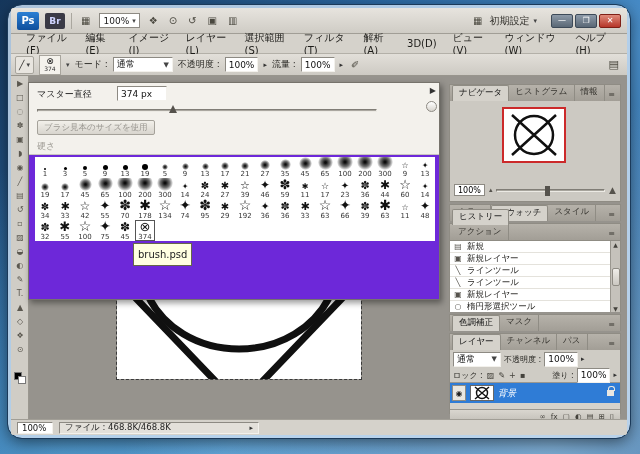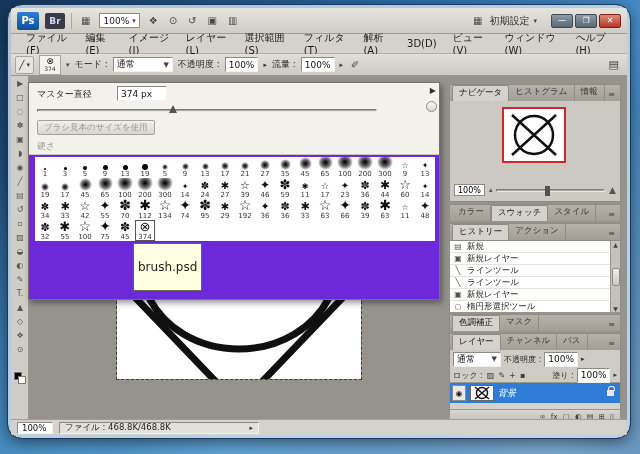--- a/index.html
+++ b/index.html
@@ -76,21 +76,21 @@
   .bp-hard { position:absolute; left:8px; top:57px; color:#a09d96; }
   .bgrid { position:absolute; left:6px; top:74px; width:400px; display:flex; flex-wrap:wrap; background:#fff; }
   .bcell { width:20px; height:21px; display:flex; flex-direction:column; align-items:center; justify-content:flex-end; overflow:hidden; }
   .bcell.selected { outline:1px solid #555; outline-offset:-1px; }
   .dot-h { background:#000; border-radius:50%; flex-shrink:0; }
   .dot-s { border-radius:50%; flex-shrink:0;
     background:radial-gradient(circle, rgba(0,0,0,.95) 8%, rgba(0,0,0,.55) 42%, rgba(0,0,0,0) 72%); }
   .gx { color:#111; line-height:1; }
   .bnum { font-size:7px; color:#333; line-height:1.2; }
   .tooltip { position:absolute; left:104px; top:160px; background:#ffffe1; border:1px solid #66664a;
-    font-size:12px; color:#222; padding:16px 4px; z-index:6; }
+    font-size:10px; color:#222; padding:5px 4px; z-index:6; }
   
   .dock { position:absolute; left:438px; top:8px; width:172px; height:330px; }
   .panel { position:absolute; left:0; right:0; background:#cfccc5; border:1px solid #8f8c84; }
   .tabbar { height:16px; background:linear-gradient(#b6b2aa,#a29e96); display:flex; align-items:flex-end; padding:1px 2px 0 2px; }
   .tab { font-size:8.5px; color:#36342f; padding:1px 6px 2px 6px; border-right:1px solid #8f8c84; white-space:nowrap; }
   .tab.active { background:#d5d2cb; border:1px solid #8f8c84; border-bottom:none; border-radius:2px 2px 0 0; color:#111; }
   .pmenu { margin-left:auto; font-size:8px; color:#3c3a35; padding:0 3px 2px 3px; }
   .nav-body { position:relative; height:100px; background:#ccc9c2; }
   .nav-prev { position:absolute; left:52px; top:6px; width:64px; height:56px; background:#fff; border:2px solid #cc2a2a; }
   .nav-foot { position:absolute; left:4px; right:4px; bottom:4px; height:14px; display:flex; align-items:center; gap:4px; }
@@ -278,21 +278,21 @@
                   <span class="tab">カラー</span>
                   <span class="tab active">スウォッチ</span>
                   <span class="tab">スタイル</span>
                 </span>
               <span class="pmenu">≡</span>
             </div>
           </div>
 
           <div class="panel" style="top:139px;height:89px;">
             <div class="tabbar">
-              <span id="histtabs" style="display:flex;">
+              <span id="histtabs" style="display:flex;flex-direction:column;">
                   <span class="tab active">ヒストリー</span>
                   <span class="tab">アクション</span>
                 </span>
               <span class="pmenu">≡</span>
             </div>
             <div class="hist-list" id="histlist">
               <div class="hrow">
                   <span class="hicon">▤</span>
                   <span>新規</span>
                 </div>
@@ -581,21 +581,21 @@
               <div class="bcell">
                 <div class="gx" style="font-size: 13px;">✦</div>
                 <div class="bnum">55</div>
               </div>
               <div class="bcell">
                 <div class="gx" style="font-size: 14px;">✽</div>
                 <div class="bnum">70</div>
               </div>
               <div class="bcell">
                 <div class="gx" style="font-size: 14px;">✱</div>
-                <div class="bnum">112</div>
+                <div class="bnum">178</div>
               </div>
               <div class="bcell">
                 <div class="gx" style="font-size: 14px;">☆</div>
                 <div class="bnum">134</div>
               </div>
               <div class="bcell">
                 <div class="gx" style="font-size: 14px;">✦</div>
                 <div class="bnum">74</div>
               </div>
               <div class="bcell">

